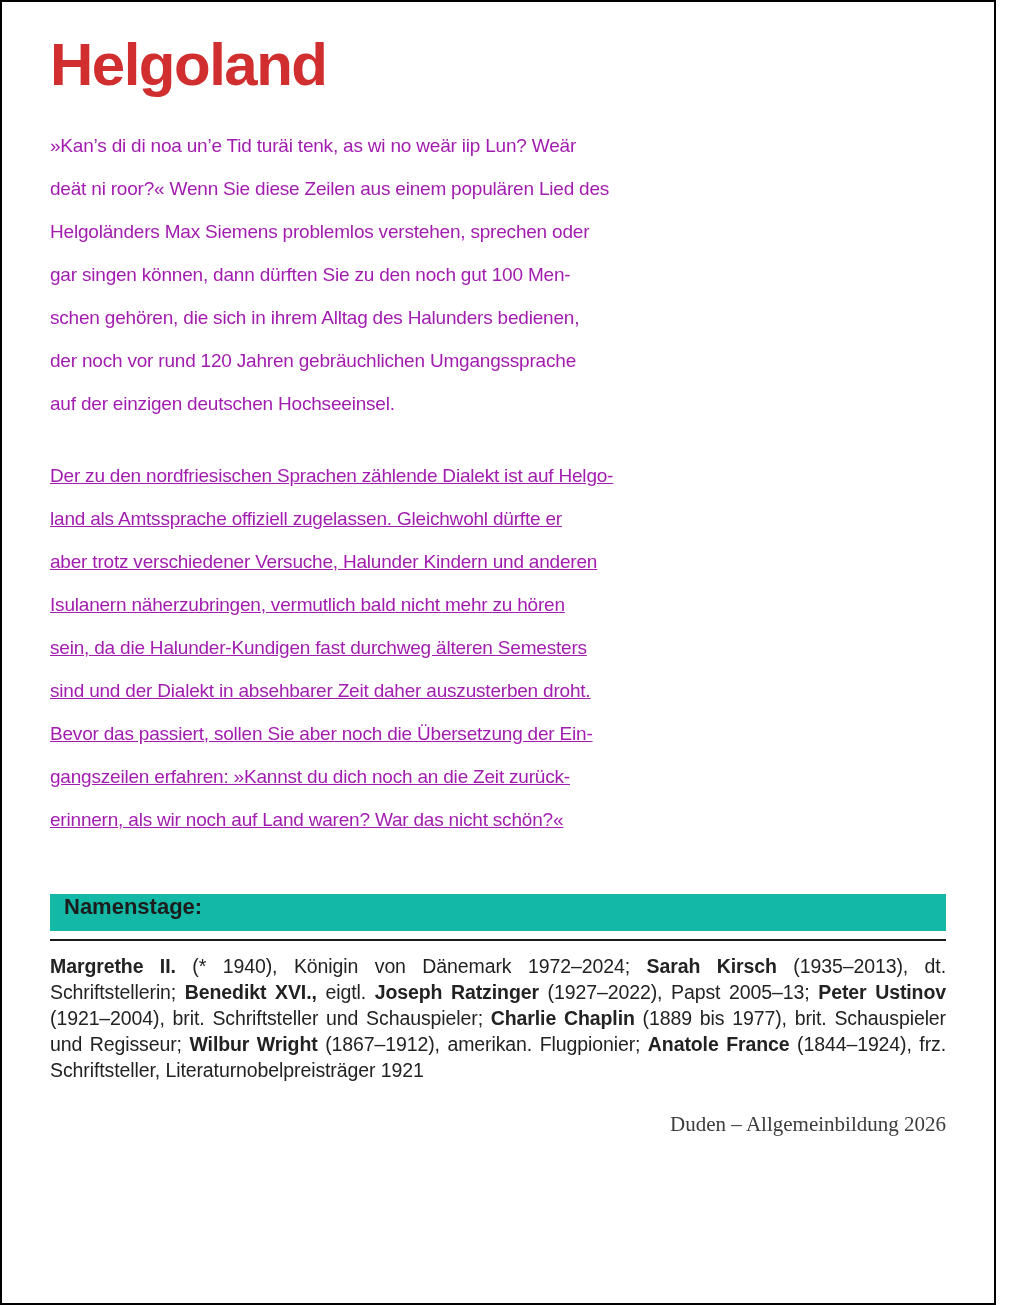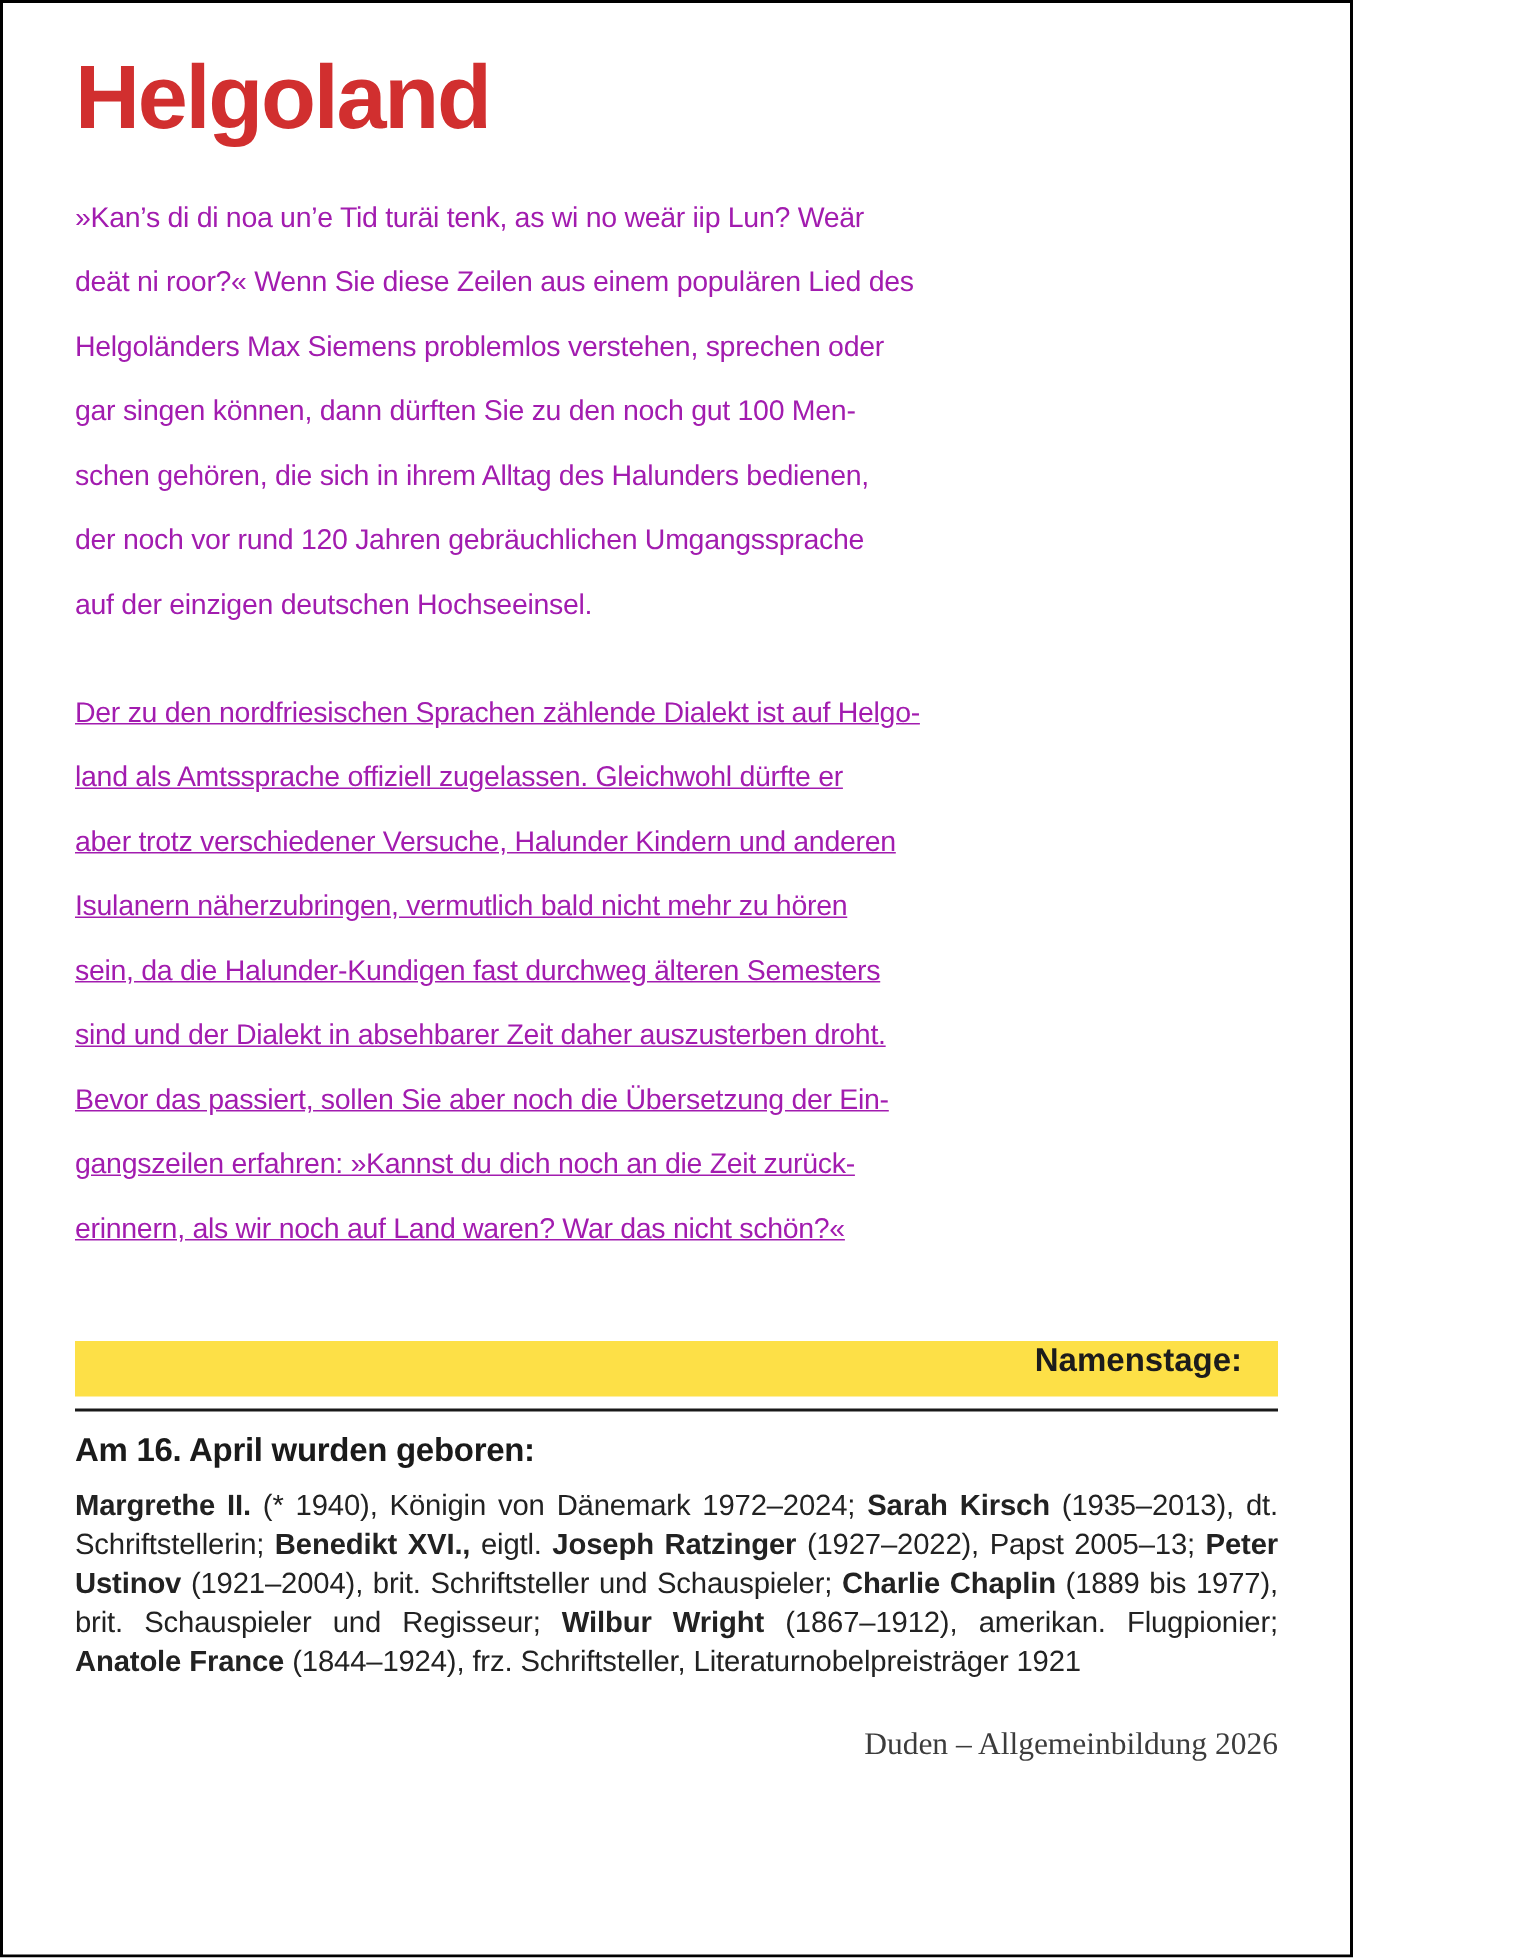--- a/index.html
+++ b/index.html
@@ -2,21 +2,21 @@
 <html lang="de"><head>
 <meta charset="utf-8">
 <style>
   html, body {
     margin: 0;
     padding: 0;
     background: #ffffff;
   }
   .page {
     position: relative;
-    width: 902px;
+    width: 996px;
     height: 1305px;
     box-sizing: border-box;
     background: #ffffff;
     border: 2px solid #000000;
     padding: 0 48px;
     font-family: "Liberation Sans", sans-serif;
     color: #222222;
     overflow: hidden;
   }
   .title {
@@ -34,28 +34,27 @@
     letter-spacing: -0.2px;
     color: #a21caf;
     white-space: pre-line;
     text-align: left;
   }
   .para-1 { margin-top: 26px; }
   .para-2 { margin-top: 29px; text-decoration: underline; }
   .namedays {
     margin-top: 53px;
     height: 37px;
-    background: #fde047;
+    background: #14b8a6;
     display: flex;
-    align-items: flex-end;
+    align-items: flex-start;
     padding: 0 14px;
     box-sizing: border-box;
     font-size: 22px;
     color: #3a3a3a;
-    flex-direction: column;
   }
   .namedays .label {
     font-weight: bold;
     color: #1c1c1c;
     margin-right: 10px;
   }
   .rule {
     border: none;
     border-top: 2.5px solid #1a1a1a;
     margin: 8px 0 0 0;
@@ -110,19 +109,18 @@
 Bevor das passiert, sollen Sie aber noch die Übersetzung der Ein-
 gangszeilen erfahren: »Kannst du dich noch an die Zeit zurück-
 erinnern, als wir noch auf Land waren? War das nicht schön?«</p>
 
   <div class="namedays">
     <span class="label">Namenstage:</span>
   </div>
 
   <hr class="rule">
 
-  <h2 class="geb-heading">Am 16. April wurden geboren:</h2>
 
   <p class="geb-text"><span class="b">Margrethe II.</span><span> (* 1940), Königin von Dänemark 1972–2024; </span><span class="b">Sarah Kirsch</span><span> (1935–2013), dt. Schriftstellerin; </span><span class="b">Benedikt XVI.,</span><span> eigtl. </span><span class="b">Joseph Ratzinger</span><span> (1927–2022), Papst 2005–13; </span><span class="b">Peter Ustinov</span><span> (1921–2004), brit. Schriftsteller und Schauspieler; </span><span class="b">Charlie Chaplin</span><span> (1889 bis 1977), brit. Schauspieler und Regisseur; </span><span class="b">Wilbur Wright</span><span> (1867–1912), amerikan. Flugpionier; </span><span class="b">Anatole France</span><span> (1844–1924), frz. Schriftsteller, Literaturnobelpreisträger 1921</span></p>
 
   <div class="footer">Duden – Allgemeinbildung 2026</div>
 
 </div>
 
 </body></html>

